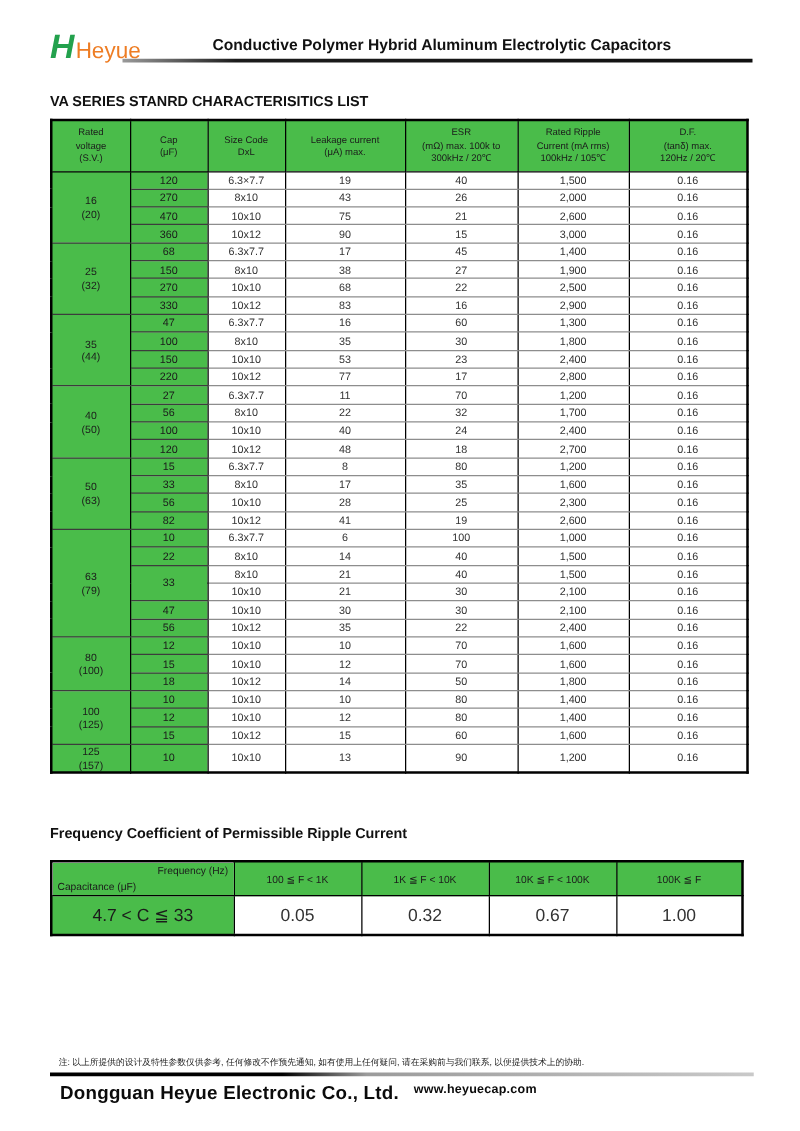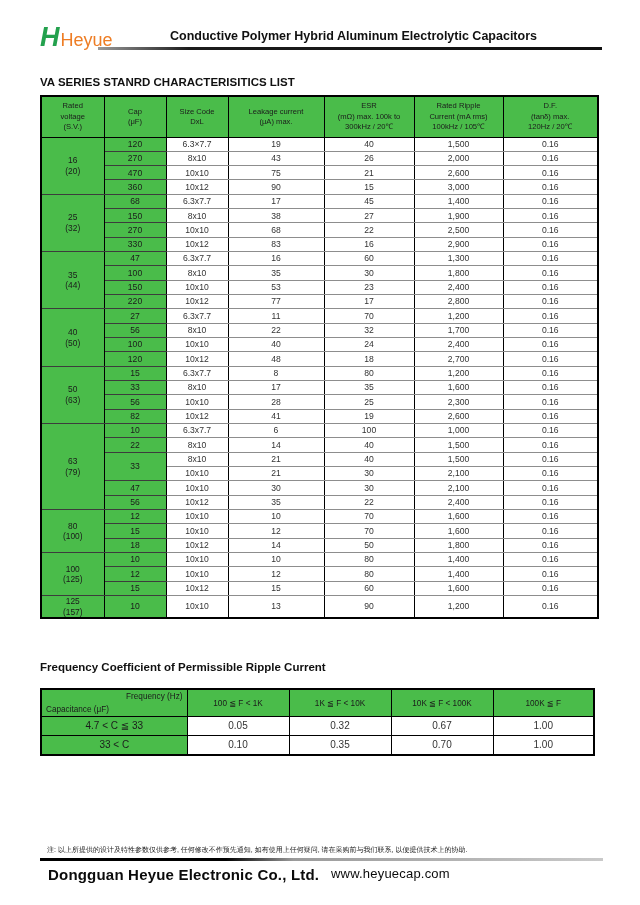--- a/index.html
+++ b/index.html
@@ -43,39 +43,39 @@
     border-top:1px solid #6d28d9; border-bottom:1px solid #3c3c3c;
   }
   .main-table td.voltage { font-size:8.4px; line-height:1.25; }
 
   
   .freq-table { position:absolute; top:688px; left:40px; width:553px; border:2px solid #000; }
   .freq-table th, .freq-table td { border:1px solid #000; text-align:center; vertical-align:middle; }
   .freq-table th {
     background:#4abc4a; font-weight:normal; font-size:8.2px; color:#1b1b1b; height:26px; padding:1px;
   }
-  .freq-table td { font-size:10px; color:#333; height:19px; padding:0; line-height:1; }
+  .freq-table td { font-size:14px; color:#333; height:31px; padding:0; line-height:1; }
   .freq-table td.green { background:#4abc4a; color:#1b1b1b; }
   .corner-cell {
     position:relative; padding:13px !important;
     background:
       linear-gradient(to bottom right,
         rgba(0,0,0,0) calc(50% - 0.7px), #222 calc(50% - 0.7px),
         #222 calc(50% + 0.7px), rgba(0,0,0,0) calc(50% + 0.7px)) #4abc4a;
     margin-left: 46px;
   }
   .corner-top    { position:absolute; top:2px;  right:4px; font-size:8.2px; }
   .corner-bottom { position:absolute; bottom:2px; left:4px;  font-size:8.2px; }
 
   
   .note { position:absolute; top:845px; left:47px; right:36px; font-size:7px; color:#222; white-space:nowrap; }
   .footer-rule { position:absolute; top:858px; left:40px; right:37px; height:2.5px;
                  background:linear-gradient(to right,#000 0%,#000 33%,#9b9b9b 45%,#c9c9c9 100%); }
   .company  { position:absolute; top:866px; left:48px;  font-size:15px; font-weight:bold; color:#0b0b0b; letter-spacing:0.2px; }
-  .website  { position:absolute; top:866px; left:331px; font-size:13px; font-weight:normal; color:#0b0b0b; letter-spacing:0.2px; }
+  .website  { position:absolute; top:866px; left:331px; font-size:10px; font-weight:bold; color:#0b0b0b; letter-spacing:0.2px; }
 </style>
 </head>
 <body>
 
 <div class="page">
 
   <div class="header">
     <div class="brand">
       <span class="logo-h">H</span><span class="logo-text">Heyue</span>
     </div>
@@ -425,27 +425,20 @@
         </tr>
     </thead>
     <tbody id="freq-tbody">
         <tr>
           <td class="green">4.7 &lt; C ≦ 33</td>
           <td>0.05</td>
           <td>0.32</td>
           <td>0.67</td>
           <td>1.00</td>
         </tr>
-        <tr>
-          <td class="green">33 &lt; C</td>
-          <td>0.10</td>
-          <td>0.35</td>
-          <td>0.70</td>
-          <td>1.00</td>
-        </tr>
       </tbody>
   </table>
 
   <div class="note">注: 以上所提供的设计及特性参数仅供参考, 任何修改不作预先通知, 如有使用上任何疑问, 请在采购前与我们联系, 以便提供技术上的协助.</div>
   <div class="footer-rule"></div>
   <div class="company">Dongguan Heyue Electronic Co., Ltd.</div>
   <div class="website">www.heyuecap.com</div>
 
 </div>
 

